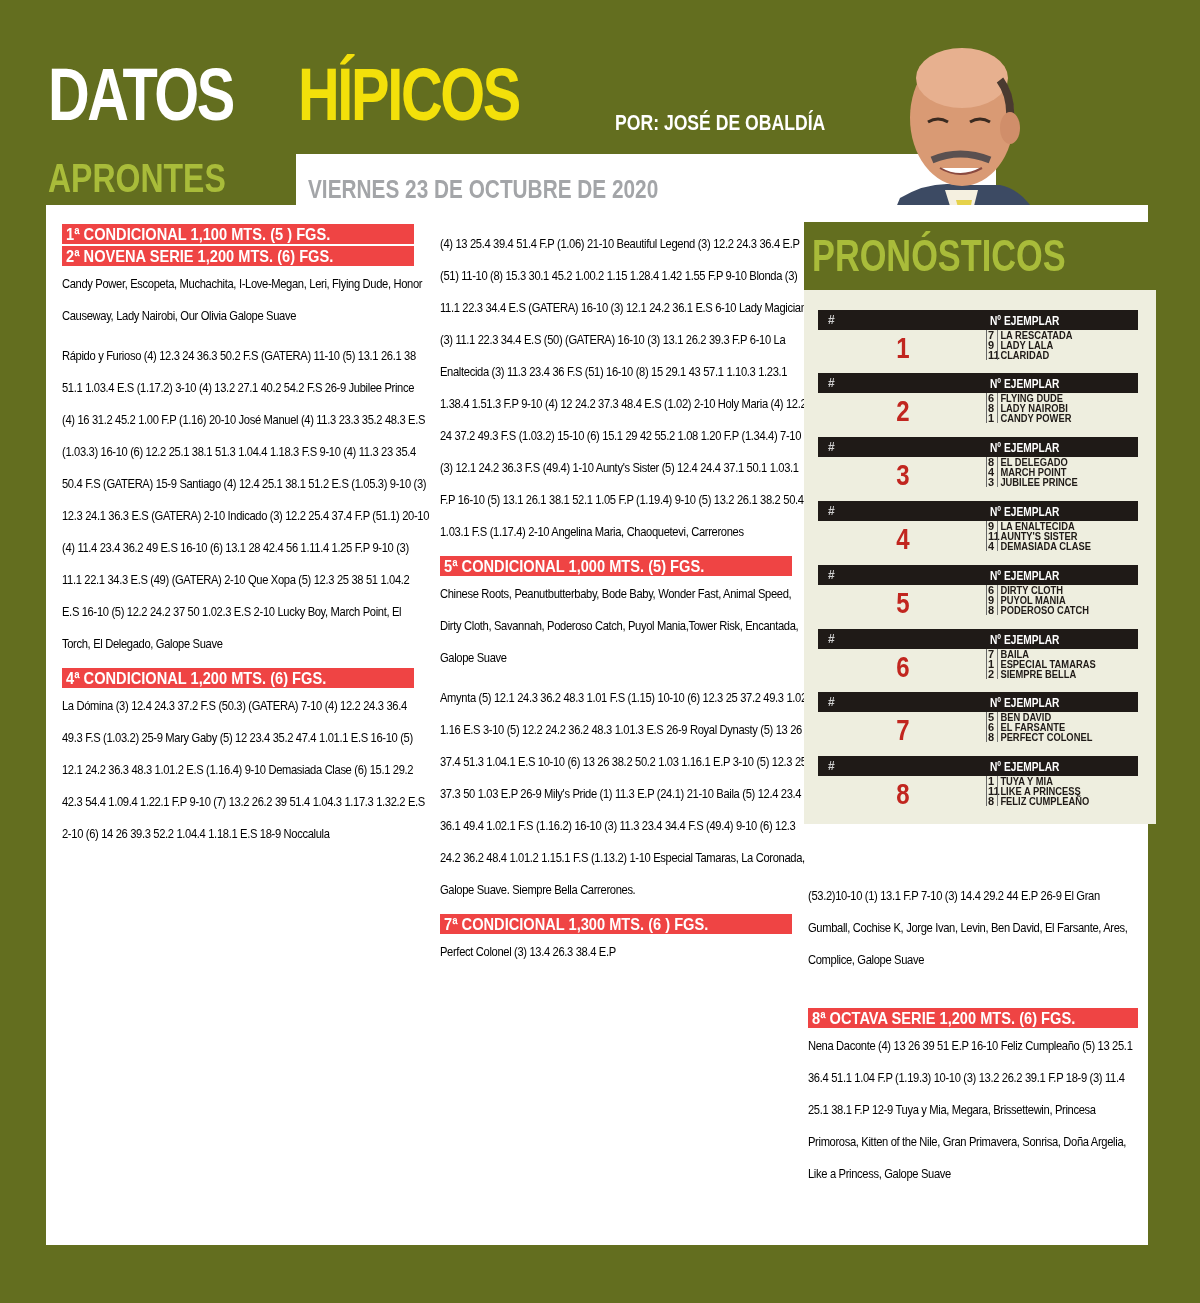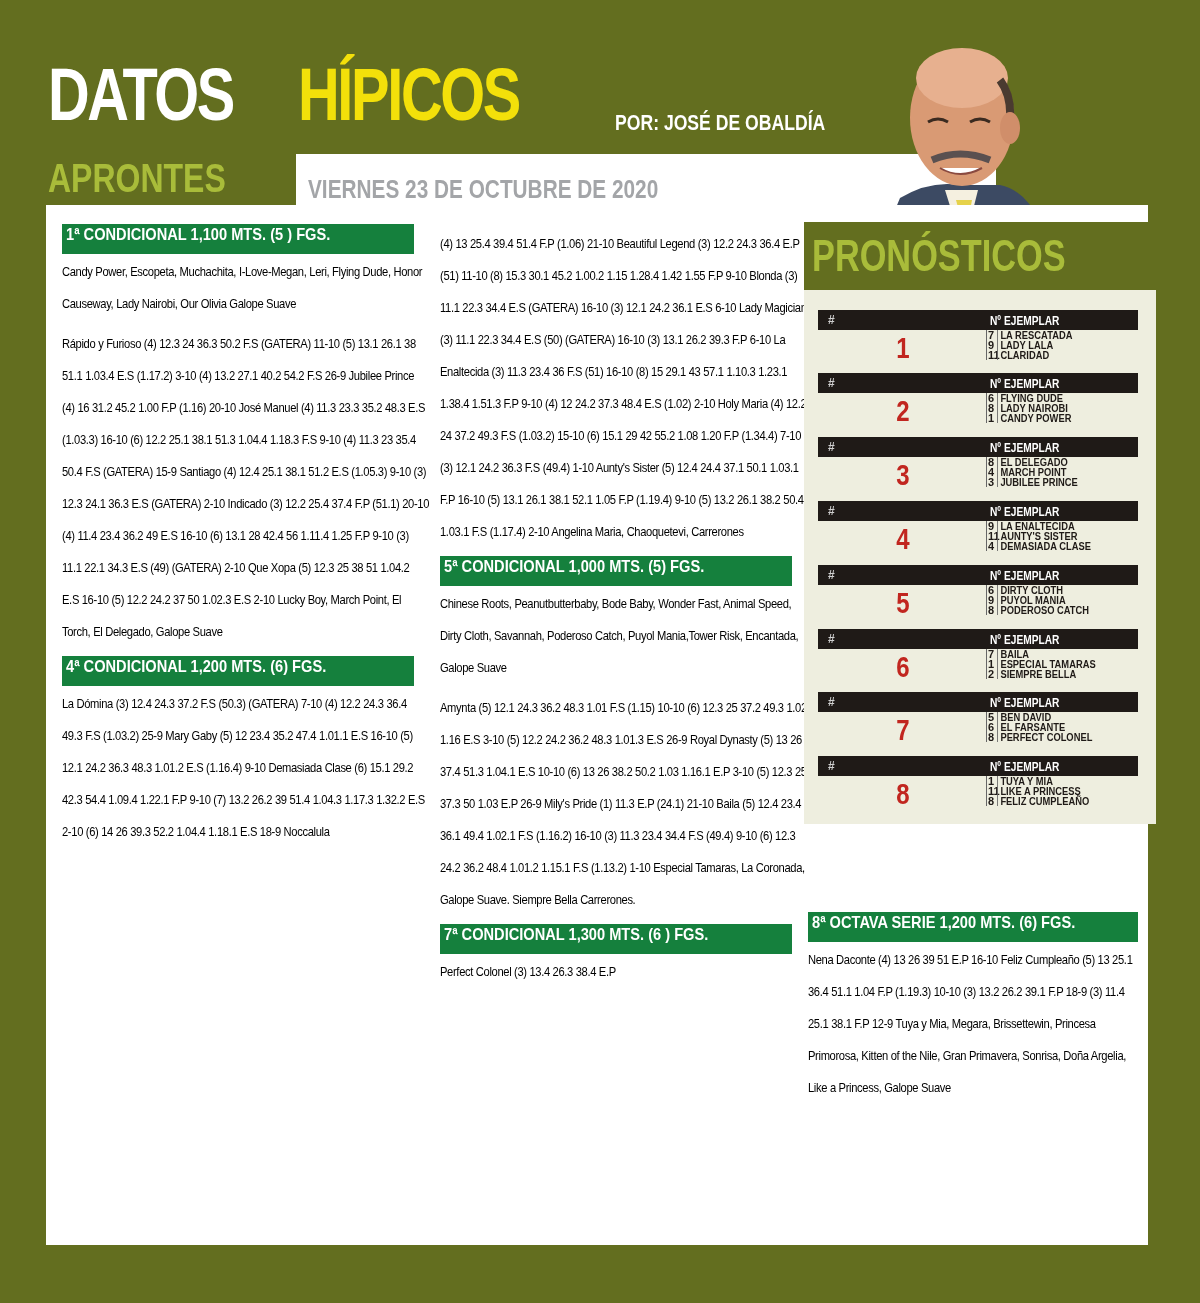--- a/index.html
+++ b/index.html
@@ -53,22 +53,22 @@
     position: absolute; left: 46px; top: 205px; width: 1102px; height: 1040px;
     background: #ffffff;
   }
   .col {
     position: absolute; top: 224px; width: 368px;
   }
   .col1 { left: 62px; }
   .col2 { left: 440px; }
   .col3 { left: 808px; width: 330px; }
   .race-head {
-    background: #15803d; color: #ffffff; font-weight: 700;
-    font-size: 17px; height: 30px; line-height: 22px; padding-left: 4px;
+    background: #ef4444; color: #ffffff; font-weight: 700;
+    font-size: 17px; height: 20px; line-height: 22px; padding-left: 4px;
     white-space: nowrap; overflow: hidden; width: 352px;
     margin-bottom: 2px;
   }
   .race-head span.inner {
     display: inline-block; transform: scaleX(0.86); transform-origin: left;
   }
   .col3 .race-head { width: 330px; margin-top: 32px; }
   .race-body {
     font-size: 13px; line-height: 32px; color: #000000;
     margin-bottom: 8px; letter-spacing: -0.4px;
@@ -150,20 +150,21 @@
     <path d="M80 82 Q90 76 100 82" stroke="#3a2a20" stroke-width="3" fill="none"></path>
     <path d="M42 120 Q70 108 100 120" stroke="#5a5050" stroke-width="7" fill="none"></path>
     <path d="M50 128 Q70 140 92 128" fill="#ffffff" stroke="#8a4a40" stroke-width="2"></path>
   </svg>
 </div>
 
 <div class="panel"></div>
 
 <div class="col col1">
   <div class="race-head"><span class="inner">1ª CONDICIONAL 1,100 MTS. (5 ) FGS.</span></div>
+  <div class="race-head"><span class="inner">2ª NOVENA SERIE 1,200 MTS. (6) FGS.</span></div>
   <div class="race-body">
       <span class="inner">Candy Power, Escopeta, Muchachita, I-Love-Megan, Leri, Flying Dude, Honor Causeway, Lady Nairobi, Our Olivia Galope Suave</span>
     </div>
   <div class="race-body">
       <span class="inner">Rápido y Furioso (4) 12.3 24 36.3 50.2 F.S (GATERA) 11-10 (5) 13.1 26.1 38 51.1 1.03.4 E.S (1.17.2) 3-10 (4) 13.2 27.1 40.2 54.2 F.S 26-9 Jubilee Prince (4) 16 31.2 45.2 1.00 F.P (1.16) 20-10 José Manuel (4) 11.3 23.3 35.2 48.3 E.S (1.03.3) 16-10 (6) 12.2 25.1 38.1 51.3 1.04.4 1.18.3 F.S 9-10 (4) 11.3 23 35.4 50.4 F.S (GATERA) 15-9 Santiago (4) 12.4 25.1 38.1 51.2 E.S (1.05.3) 9-10 (3) 12.3 24.1 36.3 E.S (GATERA) 2-10 Indicado (3) 12.2 25.4 37.4 F.P (51.1) 20-10 (4) 11.4 23.4 36.2 49 E.S 16-10 (6) 13.1 28 42.4 56 1.11.4 1.25 F.P 9-10 (3) 11.1 22.1 34.3 E.S (49) (GATERA) 2-10 Que Xopa (5) 12.3 25 38 51 1.04.2 E.S 16-10 (5) 12.2 24.2 37 50 1.02.3 E.S 2-10 Lucky Boy, March Point, El Torch, El Delegado, Galope Suave</span>
     </div>
   <div class="race-head"><span class="inner">4ª CONDICIONAL 1,200 MTS. (6) FGS.</span></div>
   <div class="race-body">
       <span class="inner">La Dómina (3) 12.4 24.3 37.2 F.S (50.3) (GATERA) 7-10 (4) 12.2 24.3 36.4 49.3 F.S (1.03.2) 25-9 Mary Gaby (5) 12 23.4 35.2 47.4 1.01.1 E.S 16-10 (5) 12.1 24.2 36.3 48.3 1.01.2 E.S (1.16.4) 9-10 Demasiada Clase (6) 15.1 29.2 42.3 54.4 1.09.4 1.22.1 F.P 9-10 (7) 13.2 26.2 39 51.4 1.04.3 1.17.3 1.32.2 E.S 2-10 (6) 14 26 39.3 52.2 1.04.4 1.18.1 E.S 18-9 Noccalula</span>
     </div>
@@ -360,17 +361,20 @@
         <span class="name">LIKE A PRINCESS</span>
       </div>
     <div class="pb-row">
         <span class="n">8</span>
         <span class="name">FELIZ CUMPLEAÑO</span>
       </div>
   </div>
 </div>
 
 <div class="col col3" style="top:880px;">
+  <div class="race-body">
+      <span class="inner">(53.2)10-10 (1) 13.1 F.P 7-10 (3) 14.4 29.2 44 E.P 26-9 El Gran Gumball, Cochise K, Jorge Ivan, Levin, Ben David, El Farsante, Ares, Complice, Galope Suave</span>
+    </div>
   <div class="race-head"><span class="inner">8ª OCTAVA SERIE 1,200 MTS. (6) FGS.</span></div>
   <div class="race-body">
       <span class="inner">Nena Daconte (4) 13 26 39 51 E.P 16-10 Feliz Cumpleaño (5) 13 25.1 36.4 51.1 1.04 F.P (1.19.3) 10-10 (3) 13.2 26.2 39.1 F.P 18-9 (3) 11.4 25.1 38.1 F.P 12-9 Tuya y Mia, Megara, Brissettewin, Princesa Primorosa, Kitten of the Nile, Gran Primavera, Sonrisa, Doña Argelia, Like a Princess, Galope Suave</span>
     </div>
 </div>
 
 </body></html>

